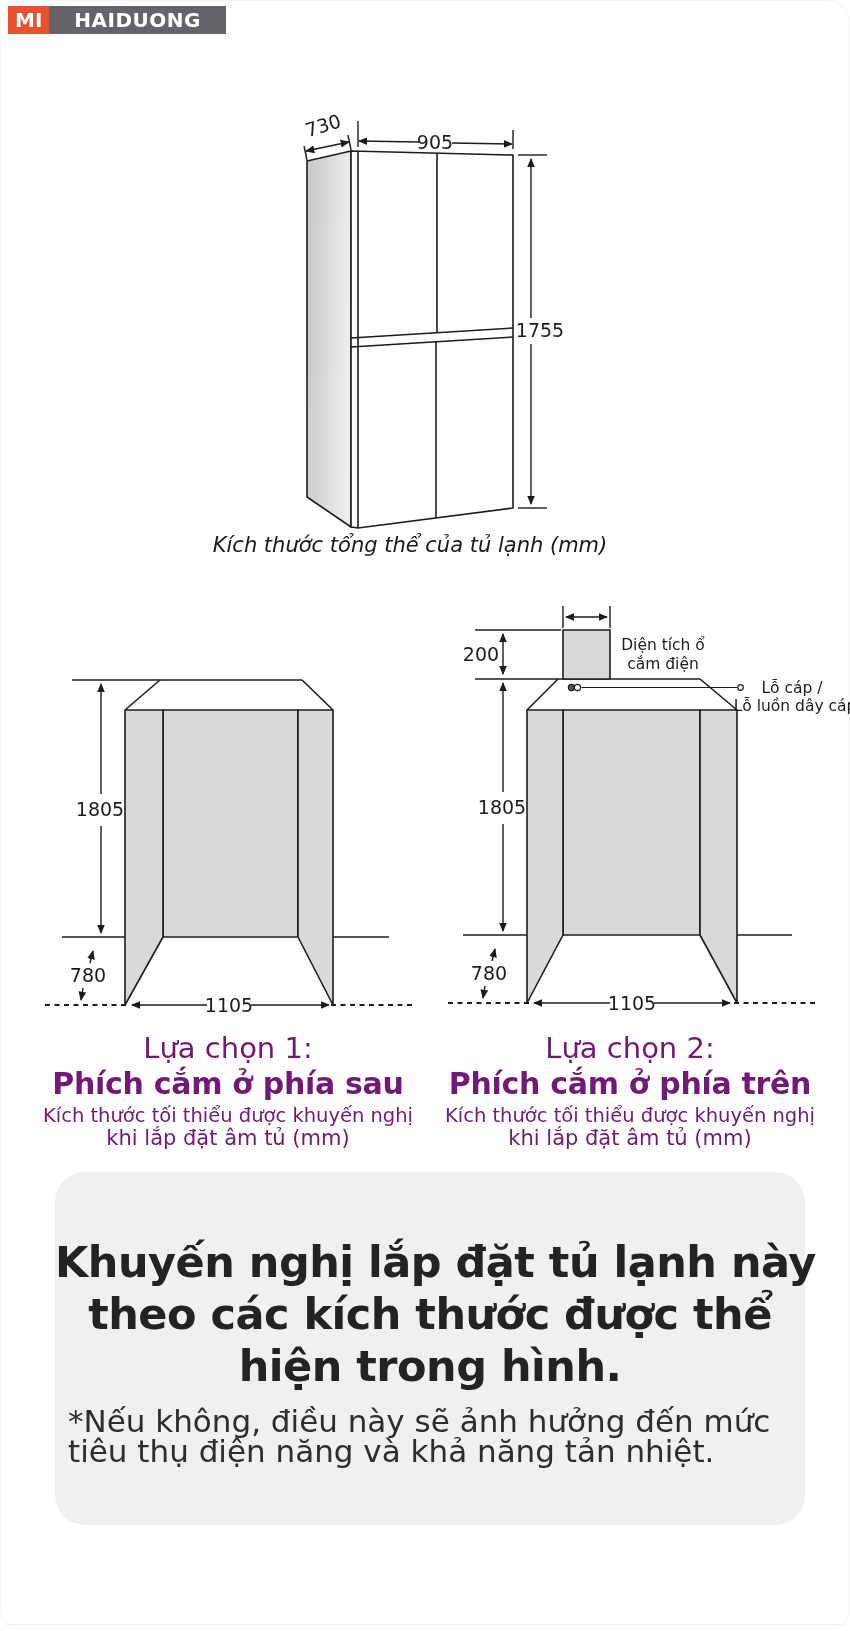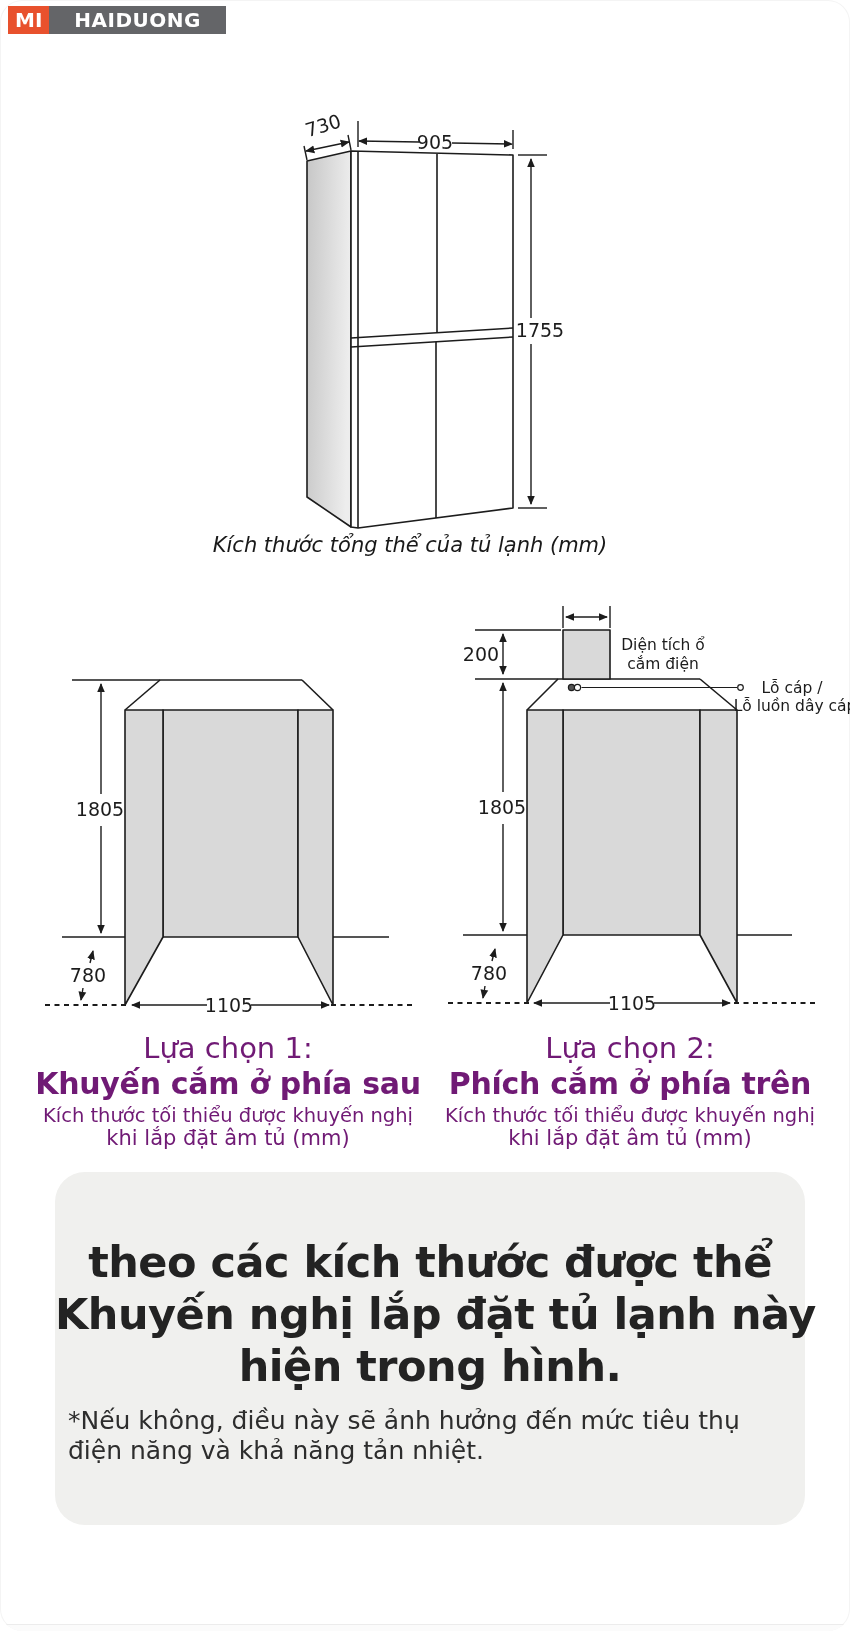--- a/index.html
+++ b/index.html
@@ -22,21 +22,21 @@
   .caption{position:absolute;top:1031px;width:404px;text-align:center;color:#701a75;}
   .caption.c1{left:26px;} .caption.c2{left:428px;}
   .opt-label{font-size:29px;font-weight:400;line-height:34px;white-space:nowrap;}
   .opt-title{font-size:30px;font-weight:700;line-height:37px;white-space:nowrap;letter-spacing:-0.3px;}
   .opt-sub{font-size:19.5px;line-height:22px;margin-top:3px;white-space:nowrap;}
   .opt-sub2{font-size:21px;line-height:22px;white-space:nowrap;}
   
   .rec{position:absolute;left:55px;top:1172px;width:750px;height:353px;background:#f0f0ee;border-radius:30px;}
   .rec-h{margin-top:64px;text-align:center;font-size:43px;font-weight:600;color:#232323;
          line-height:52px;letter-spacing:-0.5px;white-space:nowrap;}
-  .rec-note{margin:14px 32px 0 13px;font-size:25px;line-height:30px;color:#2d2d2d;}
+  .rec-note{margin:14px 32px 0 13px;font-size:31px;line-height:30px;color:#2d2d2d;}
   .page-bottom{position:absolute;left:0;right:0;top:1624px;height:7px;background:#fbfbfb;border-top:1px solid #ececec;}
 </style>
 </head>
 <body>
 
 <div id="page">
 
   <div class="logo">
     <span class="logo-mi">MI</span>
     <span class="logo-name">HAIDUONG</span>
@@ -179,35 +179,35 @@
         <text class="dimnum" x="502" y="814" text-anchor="middle">1805</text>
         <text class="dimnum-sm" x="489" y="980" text-anchor="middle">780</text>
       </g>
     </g>
   </svg>
 
   <div class="fridge-caption">Kích thước tổng thể của tủ lạnh (mm)</div>
 
   <div class="caption c1">
     <div class="opt-label">Lựa chọn 1:</div>
-    <div class="opt-title">Khuyến cắm ở phía sau</div>
+    <div class="opt-title">Phích cắm ở phía sau</div>
     <div class="opt-sub">Kích thước tối thiểu được khuyến nghị</div>
     <div class="opt-sub2">khi lắp đặt âm tủ (mm)</div>
   </div>
 
   <div class="caption c2">
     <div class="opt-label">Lựa chọn 2:</div>
     <div class="opt-title">Phích cắm ở phía trên</div>
     <div class="opt-sub">Kích thước tối thiểu được khuyến nghị</div>
     <div class="opt-sub2">khi lắp đặt âm tủ (mm)</div>
   </div>
 
   <div class="rec">
     <div class="rec-h">
+      <div>Khuyến nghị lắp đặt tủ lạnh này</div>
       <div>theo các kích thước được thể</div>
-      <div>Khuyến nghị lắp đặt tủ lạnh này</div>
       <div>hiện trong hình.</div>
     </div>
     <div class="rec-note">*Nếu không, điều này sẽ ảnh hưởng đến mức tiêu thụ điện năng và khả năng tản nhiệt.</div>
   </div>
 
   <div class="page-bottom"></div>
 </div>
 
 </body></html>

